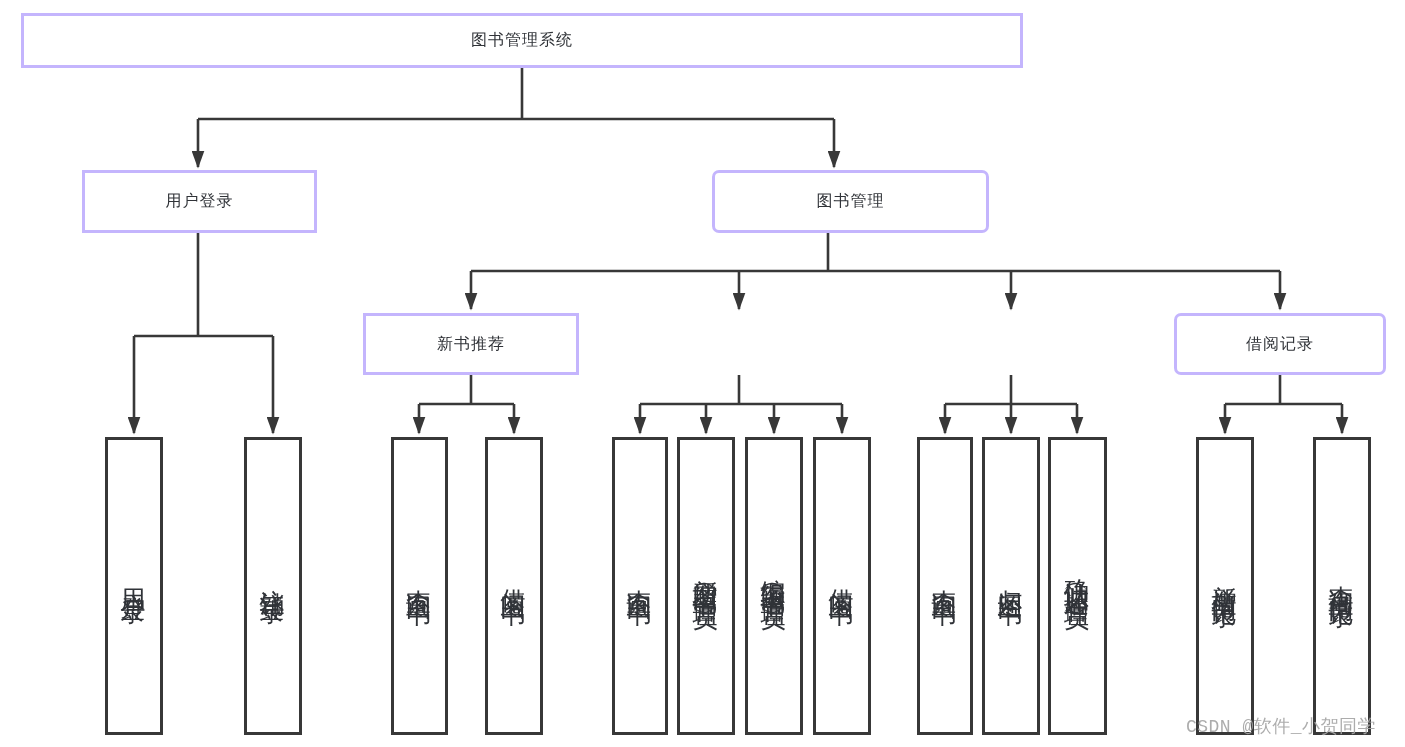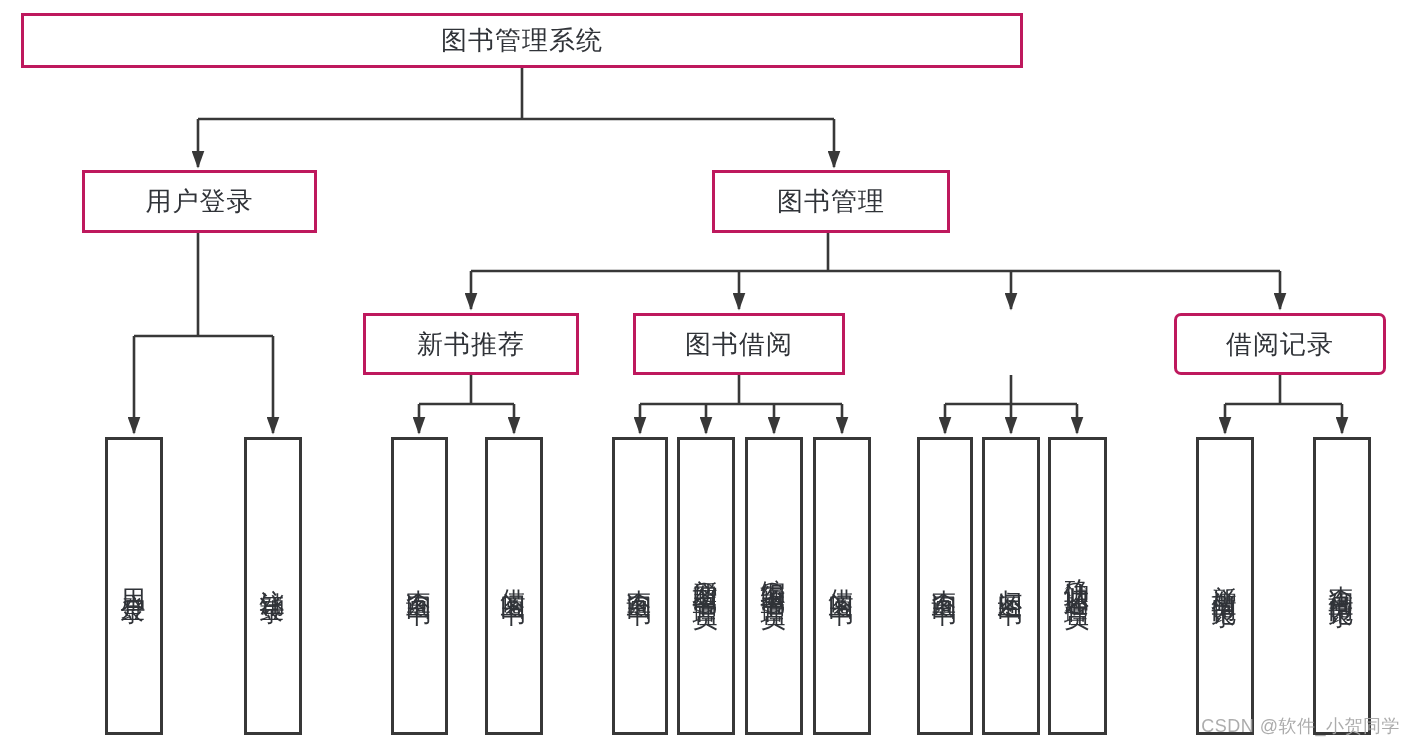--- a/index.html
+++ b/index.html
@@ -20,26 +20,26 @@
     left: 0;
     top: 0;
     width: 1405px;
     height: 747px;
     pointer-events: none;
   }
   .node {
     position: absolute;
     box-sizing: border-box;
     background: #ffffff;
-    border: 3px solid #be185d;
+    border: 3px solid #c4b5fd;
     display: flex;
     align-items: center;
     justify-content: center;
     color: #303338;
-    font-size: 26px;
+    font-size: 16px;
     letter-spacing: 1px;
     white-space: nowrap;
     z-index: 2;
   }
   .vnode {
     position: absolute;
     box-sizing: border-box;
     background: #ffffff;
     border: 3px solid #383838;
     display: flex;
@@ -50,27 +50,28 @@
     font-size: 25px;
     letter-spacing: 4px;
     padding-bottom: 18px;
     z-index: 2;
     top: 437px;
     height: 298px;
   }
   .watermark {
     position: absolute;
     top: 714px;
-    right: 5px;
+    right: 29px;
     font-size: 18px;
     letter-spacing: 0.5px;
     color: #a6a6a6;
     opacity: 0.92;
     z-index: 3;
     white-space: nowrap;
+    font-family: Liberation Mono, monospace;
   }
 </style>
 </head>
 <body>
 
 <div class="stage">
 
   <svg class="connectors" width="1405" height="747" viewBox="0 0 1405 747" xmlns="http://www.w3.org/2000/svg">
     <defs>
       <marker id="arw" viewBox="0 0 18 13" refX="16.5" refY="6.5" markerWidth="18" markerHeight="13" orient="auto" markerUnits="userSpaceOnUse">
@@ -131,24 +132,23 @@
         <path d="M1225,404 H1342"></path>
         <path d="M1225,404 V433" marker-end="url(#arw)"></path>
         <path d="M1342,404 V433" marker-end="url(#arw)"></path>
       </g>
     </g>
   </svg>
 
   <div class="node" style="left:21px; top:13px; width:1002px; height:55px;">图书管理系统</div>
 
   <div class="node" style="left:82px; top:170px; width:235px; height:63px;">用户登录</div>
-  <div class="node" style="left:712px; top:170px; width:238px; height:63px;">图书管理</div>
+  <div class="node" style="left:712px; top:170px; width:277px; height:63px;border-radius:7px;">图书管理</div>
 
   <div class="node" style="left:363px; top:313px; width:216px; height:62px;">新书推荐</div>
-  <div class="node" style="left:633px; top:313px; width:212px; height:62px;">图书借阅</div>
   <div class="node" style="left:1174px; top:313px; width:212px; height:62px;border-radius:7px;">借阅记录</div>
 
   <div class="vnode" style="left:105px; width:58px;">用户登录</div>
   <div class="vnode" style="left:244px; width:58px;">注销登录</div>
 
   <div class="vnode" style="left:391px; width:57px;">查询图书</div>
   <div class="vnode" style="left:485px; width:58px;">借阅图书</div>
 
   <div class="vnode" style="left:612px; width:56px;">查询图书</div>
   <div class="vnode" style="left:677px; width:58px;">新增图书（管理员）</div>

